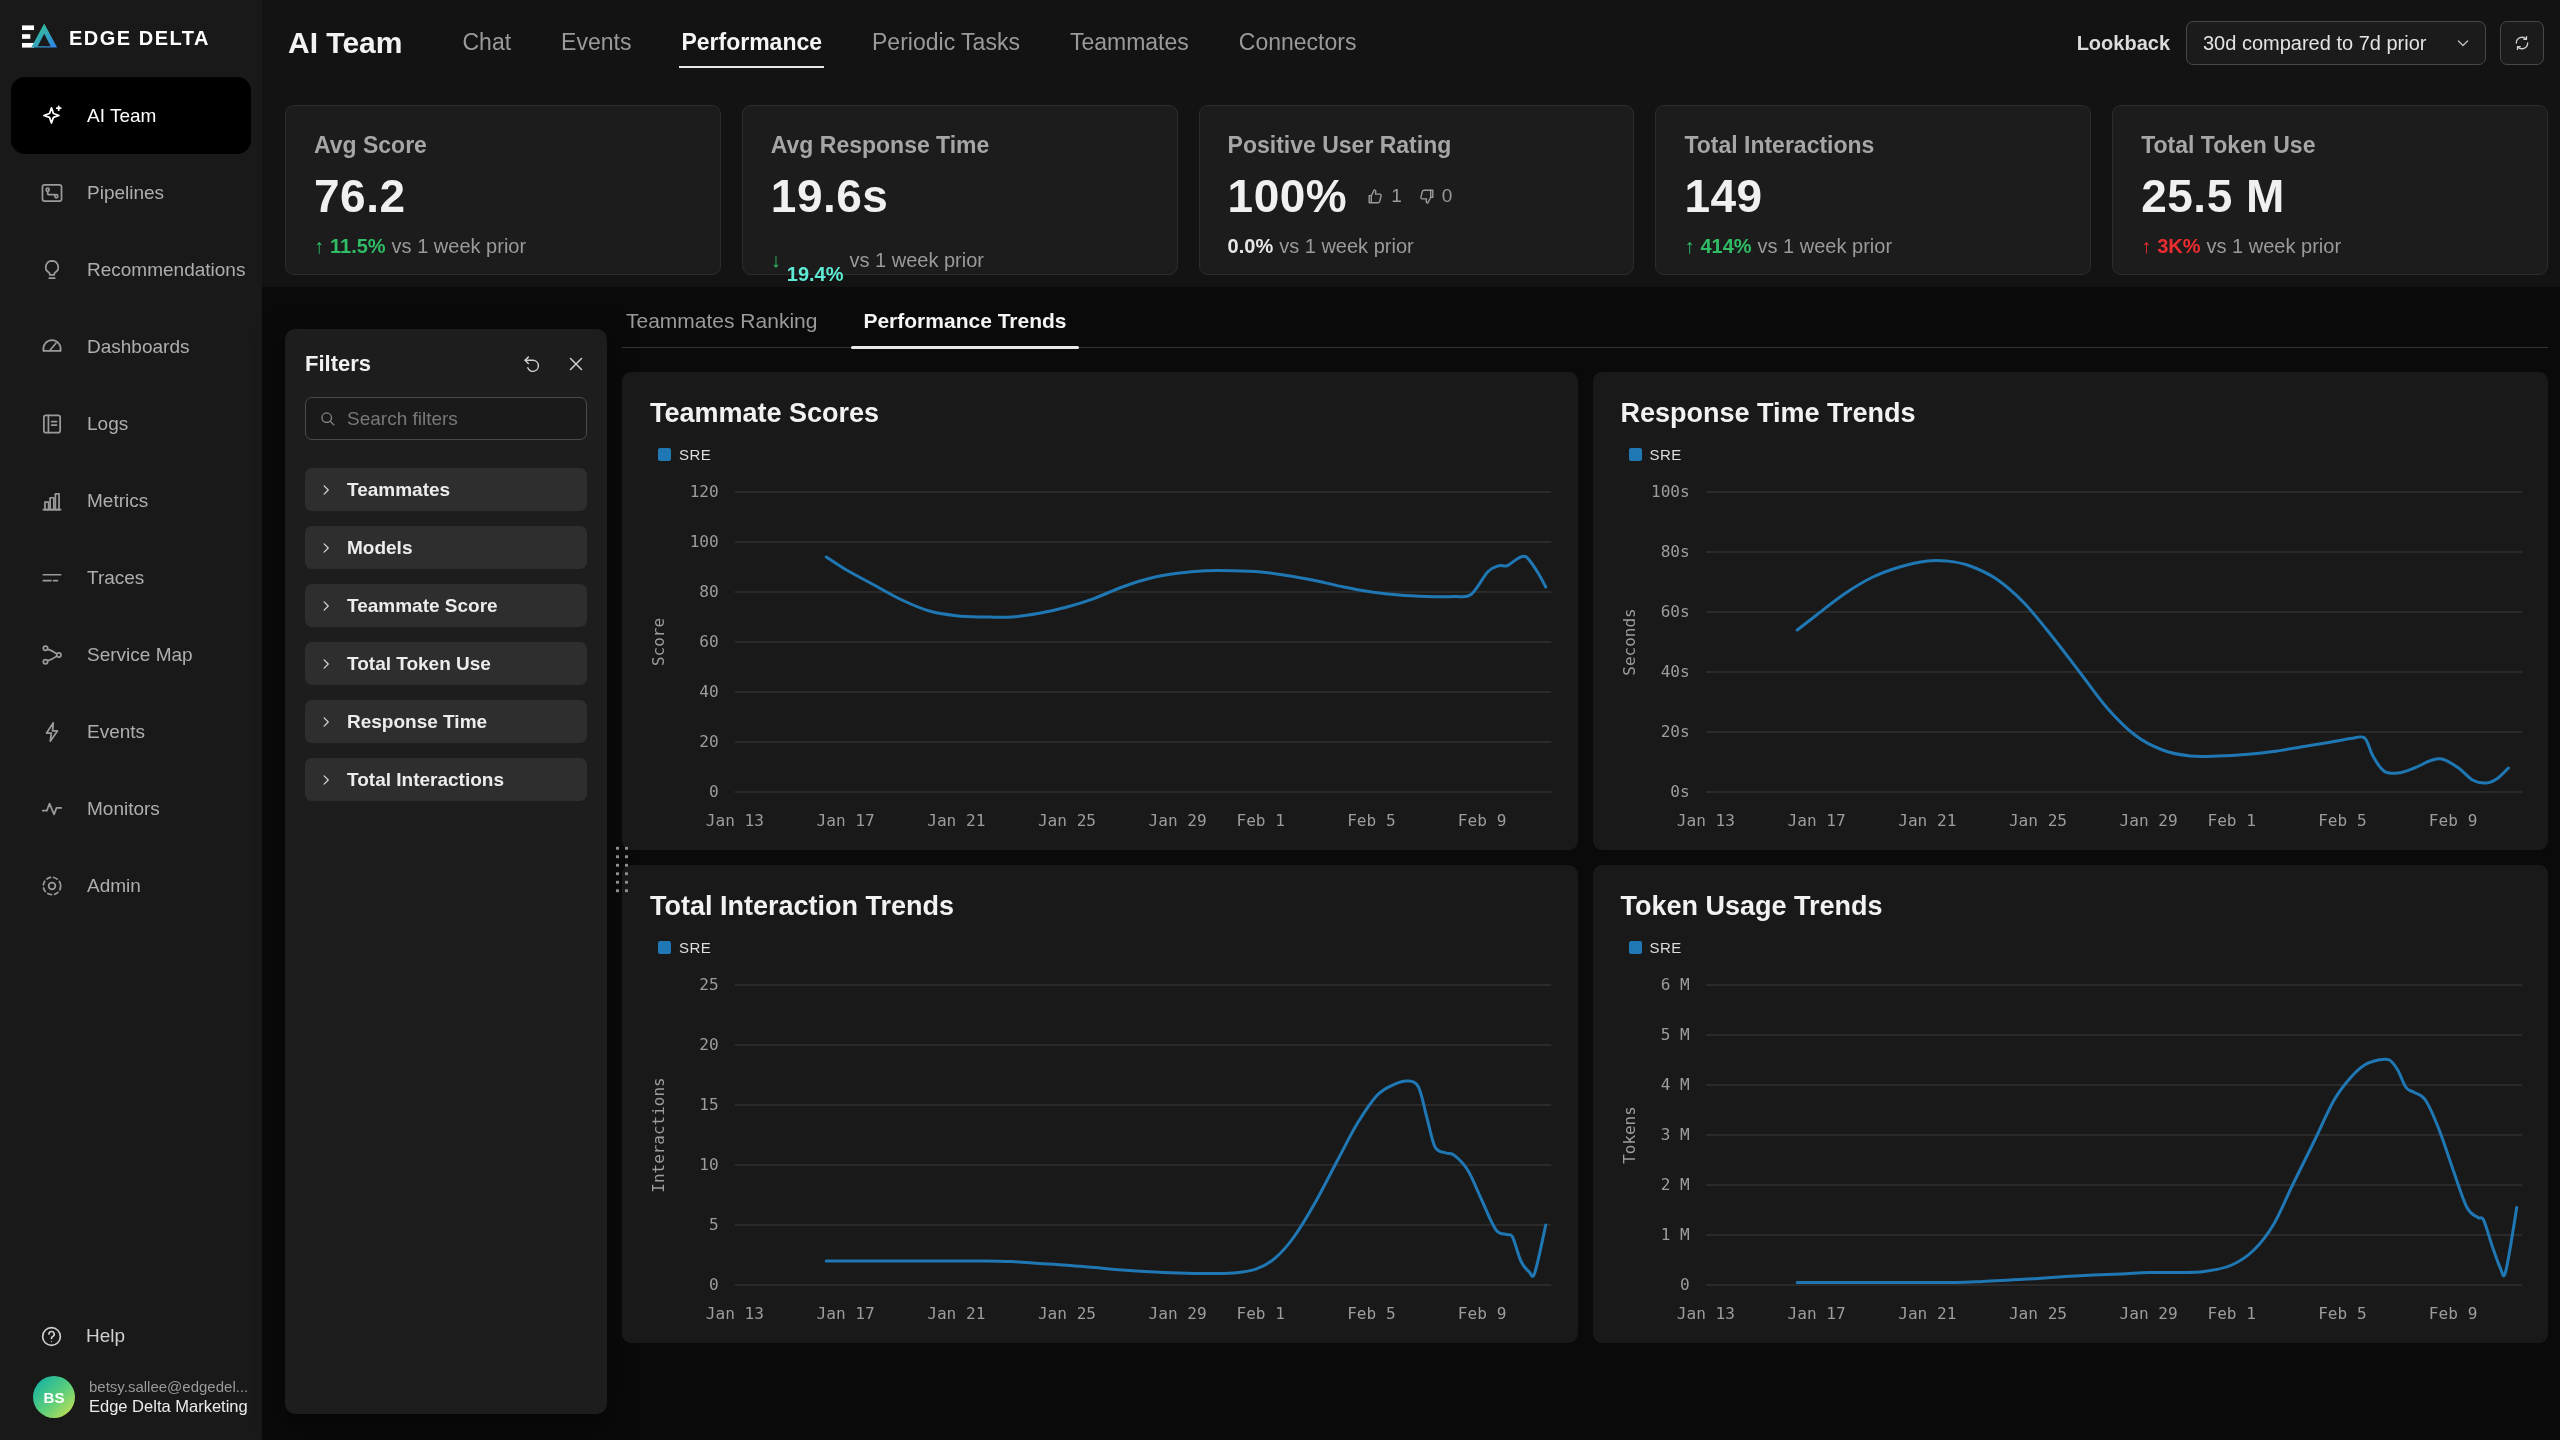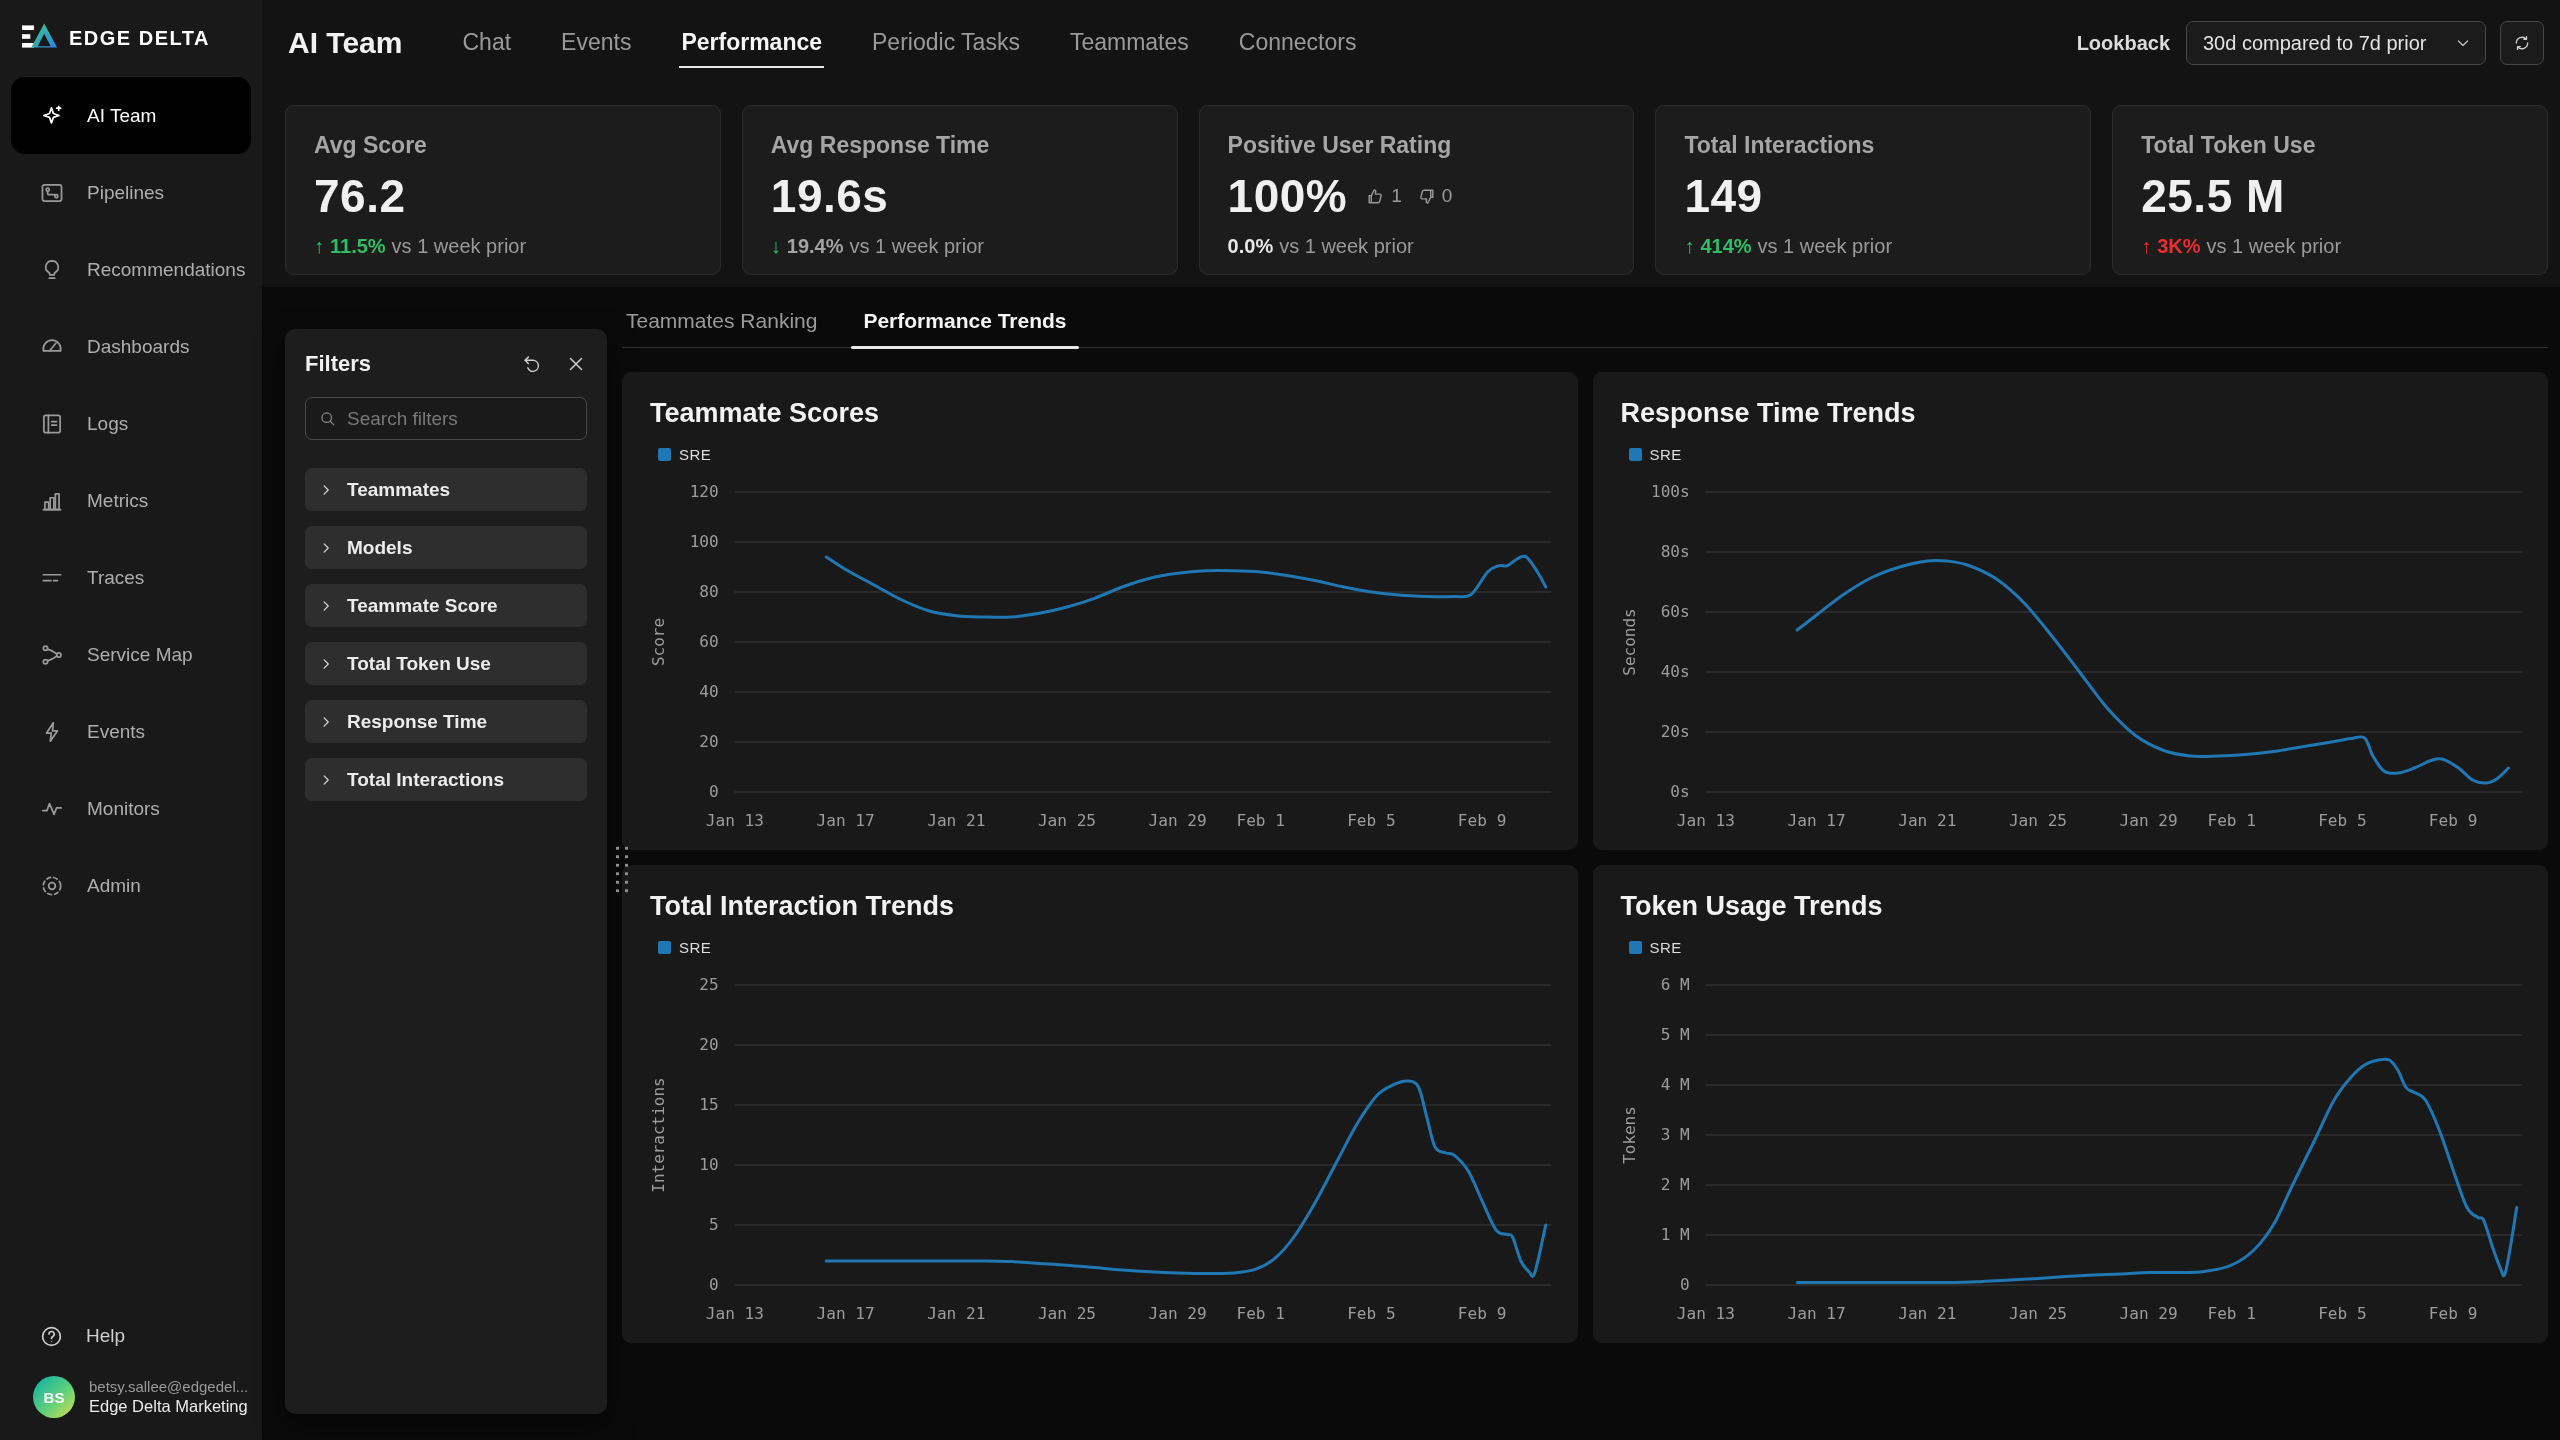--- a/index.html
+++ b/index.html
@@ -294,21 +294,21 @@
             <span>vs 1 week prior</span>
           </div>
         </div>
         <div class="stat-card">
           <div class="stat-title">Avg Response Time</div>
           <div class="stat-value-row">
             <div class="stat-value">19.6s</div>
           </div>
           <div class="stat-delta">
             <span style="color: rgb(47, 190, 102); font-weight: 700;">↓</span>
-            <span class="delta-pct" style="color: #a3a3a3;">19.4%</span>
+            <span class="delta-pct" style="color: #5eead4; margin-top: 28px;">19.4%</span>
             <span>vs 1 week prior</span>
           </div>
         </div>
         <div class="stat-card">
           <div class="stat-title">Positive User Rating</div>
           <div class="stat-value-row">
             <div class="stat-value">100%</div>
             <div class="thumbs">
               <span class="thumb">
                 <span class="icon">

